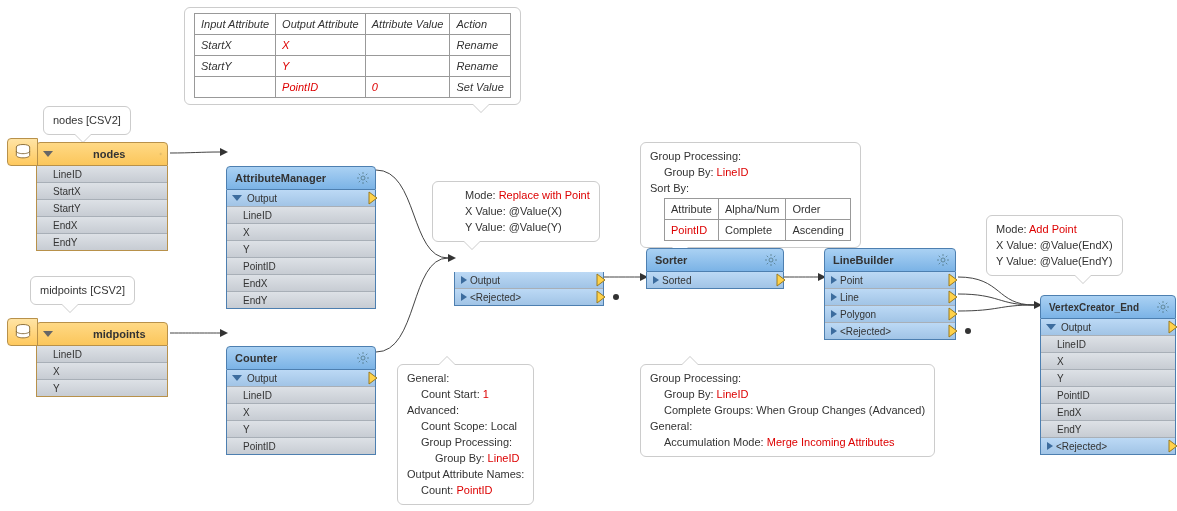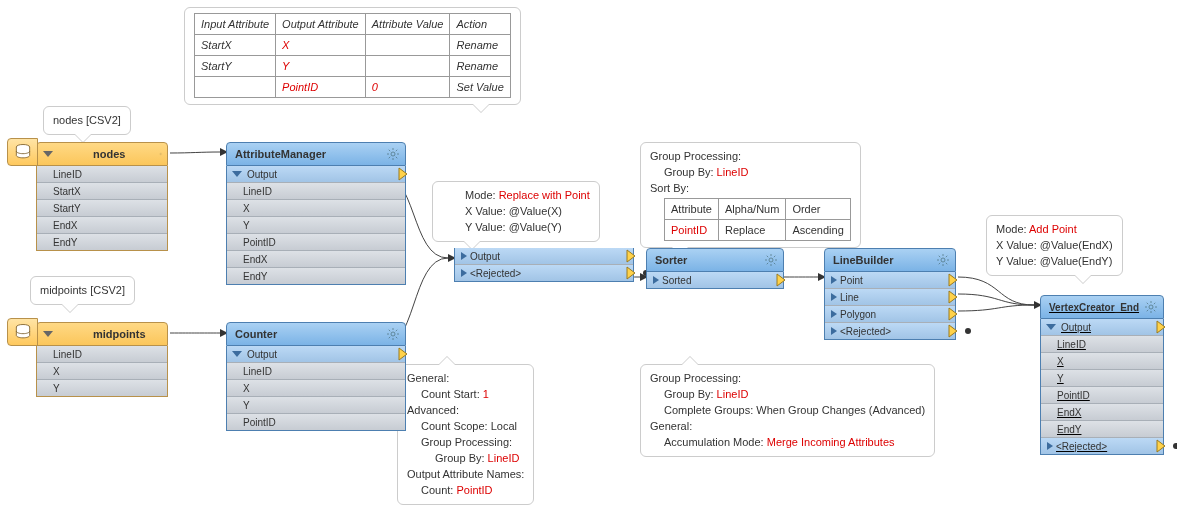--- a/index.html
+++ b/index.html
@@ -35,21 +35,21 @@
   .port:first-child{border-top:none;}
   .port .pname{padding-left:16px;color:#333;}
   .port.head{background:linear-gradient(#bcd9f5,#a1c4e6);}
   .port.head .pname{padding-left:2px;}
   .port.head .ptri{display:inline-block;width:0;height:0;border-left:5px solid transparent;border-right:5px solid transparent;border-top:6px solid #3c6c9e;margin:0 3px 0 5px;}
   .port .play{display:inline-block;width:0;height:0;border-top:4px solid transparent;border-bottom:4px solid transparent;border-left:6px solid #3c6c9e;margin:0 3px 0 6px;}
   .port .out{position:absolute;right:-7px;top:1px;width:14px;height:14px;}
   .port .out svg{display:block;}
   .port .term{position:absolute;right:-16px;top:5px;width:6px;height:6px;background:#333;border-radius:50%;}
   
-  .w132{width:132px;} .w150{width:180px;} .w138{width:138px;} .w126{width:124px;text-decoration:underline;}
+  .w132{width:132px;} .w150{width:150px;margin-top:24px;} .w138{width:138px;} .w126{width:136px;}
 </style>
 </head>
 <body>
 <div class="canvas">
 
 <svg class="wires" width="1177" height="511">
   <g stroke="#444" stroke-width="1" fill="none">
     <path d="M170,153 C192,153 200,152 220,152"></path>
     <path d="M170,333 C195,333 200,333 220,333"></path>
     <path d="M376,170 C418,170 410,258 448,258"></path>
@@ -121,21 +121,21 @@
   <div>Sort By:</div>
   <table style="margin-left:14px;margin-top:2px;">
     <tbody>
           <tr>
             <th>Attribute</th>
             <th>Alpha/Num</th>
             <th>Order</th>
           </tr>
     <tr>
             <td class="red">PointID</td>
-            <td>Replace</td>
+            <td>Complete</td>
             <td>Ascending</td>
           </tr>
   </tbody>
       </table>
 </div>
 
 <div class="balloon tail-br" style="left:986px;top:215px;">
   <span>Mode:</span> <span class="red">Add Point</span><br>
   <span>X Value:</span> <span>@Value(EndX)</span><br>
   <span>Y Value:</span> <span>@Value(EndY)</span>

